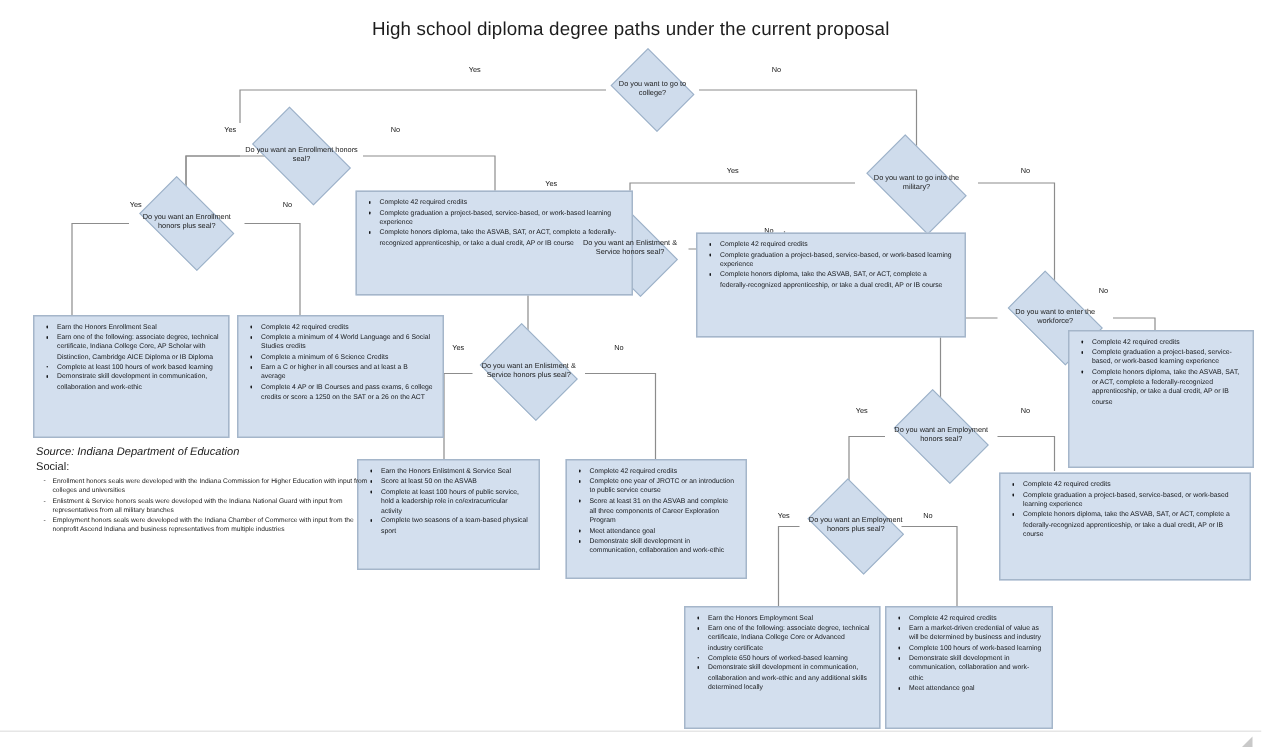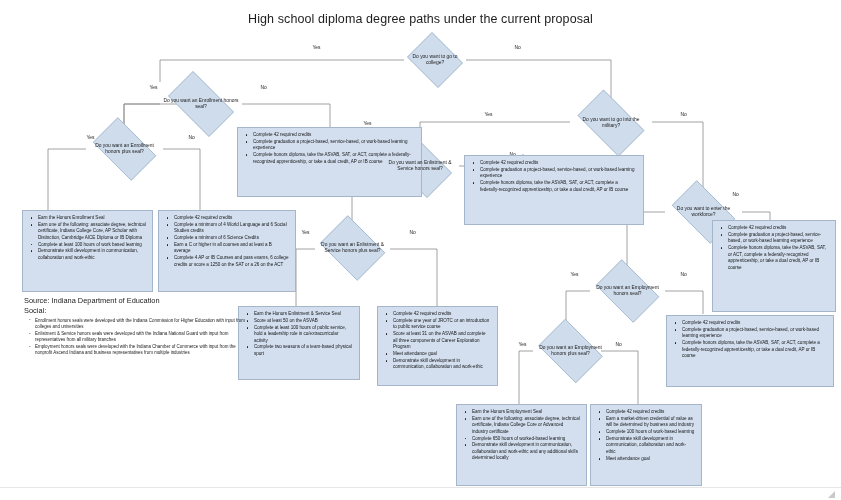--- a/index.html
+++ b/index.html
@@ -76,21 +76,21 @@
     background:#fff;
     padding:0 1.5px;
     white-space:nowrap;
   }
 
   
   .source{
     position:absolute;
     left:24px;top:292px;width:225px;
   }
-  .source .src-line{font-size:7.4px;color:#1b1b1b;line-height:1.35;}
+  .source .src-line{font-size:7.4px;color:#1b1b1b;line-height:1.35;font-style:italic;}
   .source .notes-hd{font-size:7.4px;color:#1b1b1b;line-height:1.45;}
   .source ul{margin:1px 0 0 0;padding:0 0 0 11px;list-style:none;}
   .source li{
     font-size:4.45px;line-height:1.42;color:#1b1b1b;position:relative;margin-bottom:.6px;
   }
   .source li:before{
     content:"-";
     position:absolute;left:-6px;top:-.3px;color:#1b1b1b;font-size:4.45px;
   }
   

